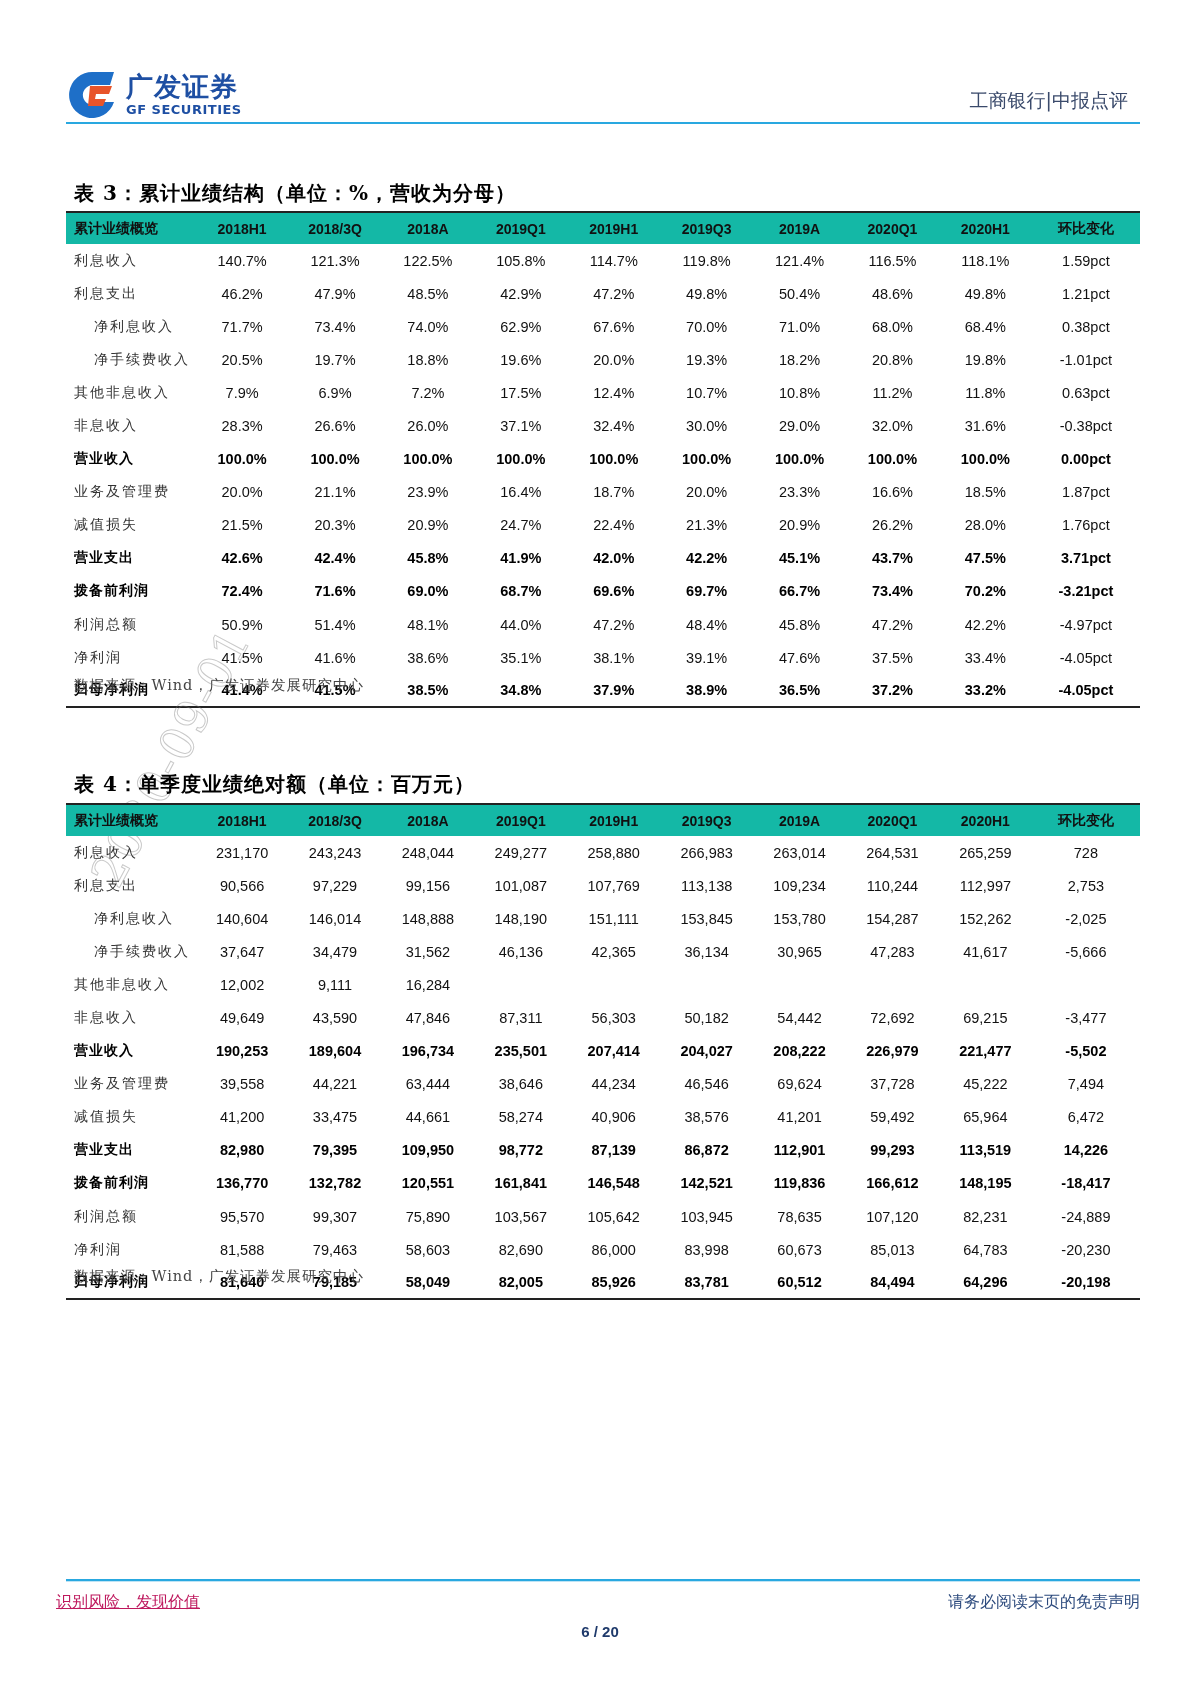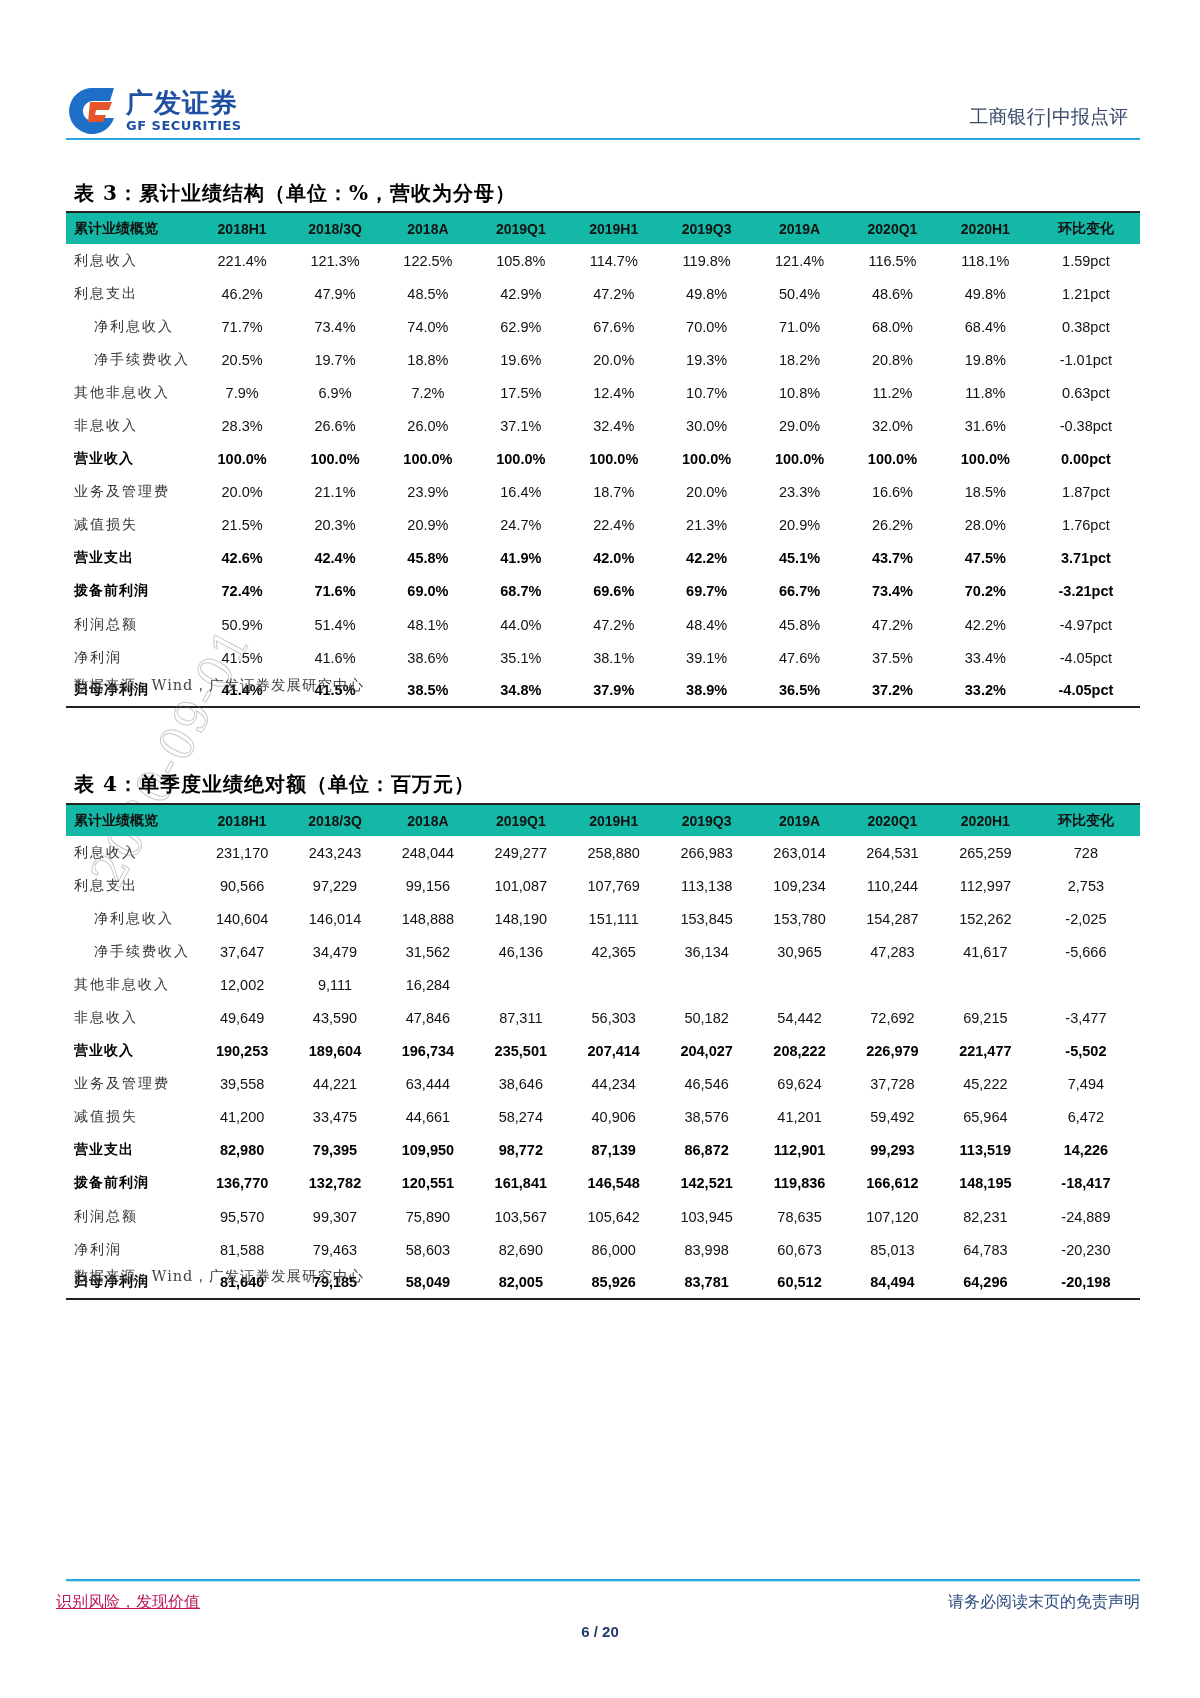--- a/index.html
+++ b/index.html
@@ -2,21 +2,21 @@
 <html><head>
   <meta charset="utf-8">
   <style>
     * { margin: 0; padding: 0; box-sizing: border-box; }
     body {
       width: 1200px; height: 1698px; background: #ffffff;
       font-family: "Liberation Sans", "DejaVu Sans", sans-serif;
       color: #000; position: relative; overflow: hidden;
     }
     .page-header {
-      position: absolute; left: 66px; top: 80px; width: 1074px; height: 60px;
+      position: absolute; left: 66px; top: 64px; width: 1074px; height: 60px;
       border-bottom: 2px solid #29a8e0;
     }
     .logo { position: absolute; left: 0; top: 4px; height: 54px; display: flex; align-items: center; }
     .logo-mark { width: 54px; height: 54px; position: relative; }
     .logo-text { margin-left: 6px; display: flex; flex-direction: column; }
     .logo-cn { font-family: "DejaVu Sans", sans-serif; font-size: 27px; font-weight: bold; color: #1e4fa3; letter-spacing: 1px; line-height: 30px; }
     .logo-en { font-family: "DejaVu Sans", sans-serif; font-size: 13px; font-weight: bold; color: #1e4fa3; letter-spacing: 0.5px; line-height: 16px; }
     .header-right { position: absolute; right: 12px; bottom: 8px; font-family: "DejaVu Sans", sans-serif; font-size: 19px; color: #3a4a6b; }
 
     .table-title {
@@ -94,21 +94,21 @@
         <th style="width: 86px;">2019Q3</th>
         <th style="width: 86px;">2019A</th>
         <th style="width: 86px;">2020Q1</th>
         <th style="width: 86px;">2020H1</th>
         <th class="last" style="width: 100px;">环比变化</th>
       </tr>
   </thead>
   <tbody>
       <tr>
         <td class="label">利息收入</td>
-        <td>221.4%</td>
+        <td>140.7%</td>
         <td>121.3%</td>
         <td>122.5%</td>
         <td>105.8%</td>
         <td>114.7%</td>
         <td>119.8%</td>
         <td>121.4%</td>
         <td>116.5%</td>
         <td>118.1%</td>
         <td>1.59pct</td>
       </tr>

